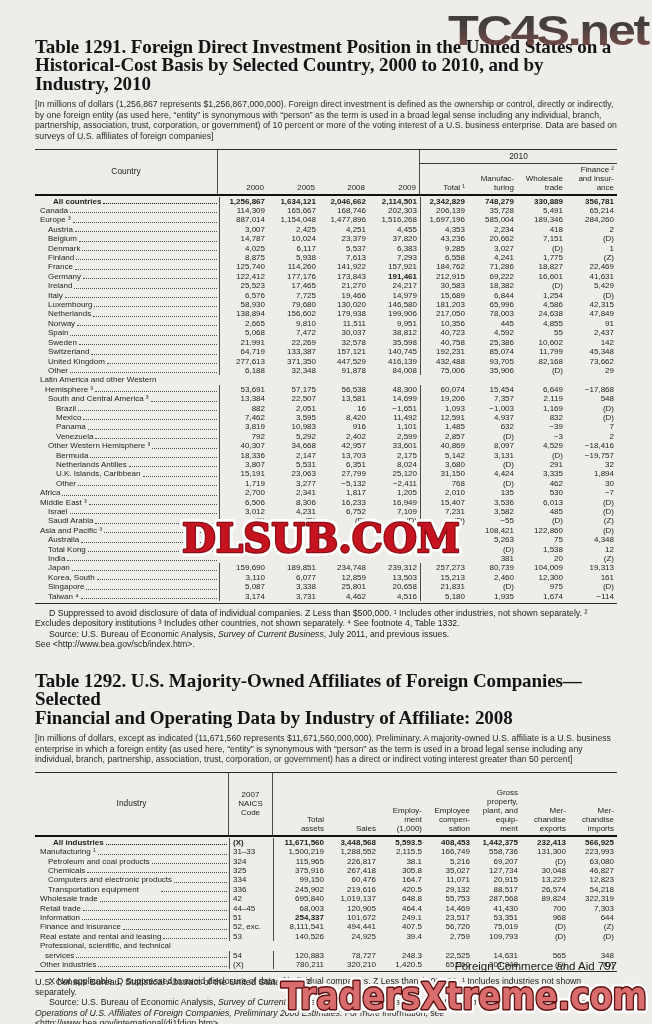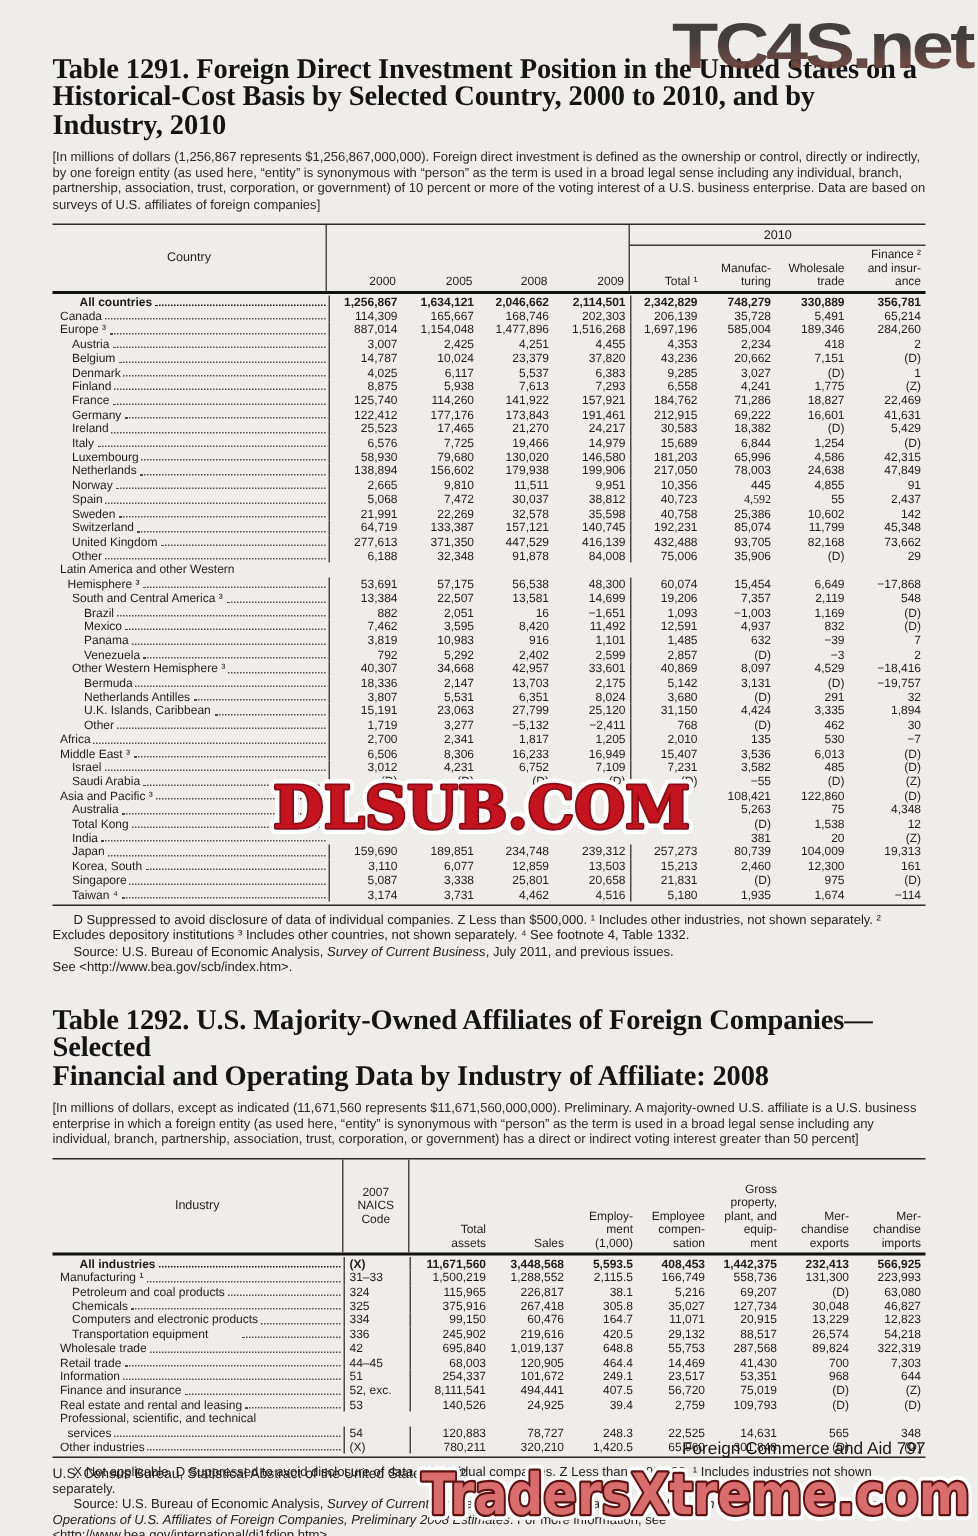--- a/index.html
+++ b/index.html
@@ -219,21 +219,21 @@
             <div class="tc" style="width: 51px;">22,469</div>
           </div>
           <div class="tr">
             <div class="tl" style="padding-left: 13px;">
               <span>Germany</span>
               <span class="ldr"></span>
             </div>
             <div class="tc dv" style="width: 49px;">122,412</div>
             <div class="tc" style="width: 51px;">177,176</div>
             <div class="tc" style="width: 50px;">173,843</div>
-            <div class="tc" style="width: 51px;">191,461</div>
+            <div class="tc" style="width: 51px; font-weight: bold;">191,461</div>
             <div class="tc dv" style="width: 48px;">212,915</div>
             <div class="tc" style="width: 49px;">69,222</div>
             <div class="tc" style="width: 49px;">16,601</div>
             <div class="tc" style="width: 51px;">41,631</div>
           </div>
           <div class="tr">
             <div class="tl" style="padding-left: 13px;">
               <span>Ireland</span>
               <span class="ldr"></span>
             </div>
@@ -305,21 +305,21 @@
           <div class="tr">
             <div class="tl" style="padding-left: 13px;">
               <span>Spain</span>
               <span class="ldr"></span>
             </div>
             <div class="tc dv" style="width: 49px;">5,068</div>
             <div class="tc" style="width: 51px;">7,472</div>
             <div class="tc" style="width: 50px;">30,037</div>
             <div class="tc" style="width: 51px;">38,812</div>
             <div class="tc dv" style="width: 48px;">40,723</div>
-            <div class="tc" style="width: 49px; font-family: Liberation Serif, serif;">4,592</div>
+            <div class="tc" style="width: 49px;">4,592</div>
             <div class="tc" style="width: 49px;">55</div>
             <div class="tc" style="width: 51px;">2,437</div>
           </div>
           <div class="tr">
             <div class="tl" style="padding-left: 13px;">
               <span>Sweden</span>
               <span class="ldr"></span>
             </div>
             <div class="tc dv" style="width: 49px;">21,991</div>
             <div class="tc" style="width: 51px;">22,269</div>
@@ -861,21 +861,21 @@
             <div class="tc" style="width: 48px;">41,430</div>
             <div class="tc" style="width: 48px;">700</div>
             <div class="tc" style="width: 48px;">7,303</div>
           </div>
           <div class="tr">
             <div class="tl" style="padding-left: 5px;">
               <span>Information</span>
               <span class="ldr"></span>
             </div>
             <div class="tc dv al" style="width: 44px;">51</div>
-            <div class="tc dv" style="width: 54px;">254,337</div>
+            <div class="tc dv" style="width: 54px; font-weight: bold;">254,337</div>
             <div class="tc" style="width: 52px;">101,672</div>
             <div class="tc" style="width: 46px;">249.1</div>
             <div class="tc" style="width: 48px;">23,517</div>
             <div class="tc" style="width: 48px;">53,351</div>
             <div class="tc" style="width: 48px;">968</div>
             <div class="tc" style="width: 48px;">644</div>
           </div>
           <div class="tr">
             <div class="tl" style="padding-left: 5px;">
               <span>Finance and insurance</span>

